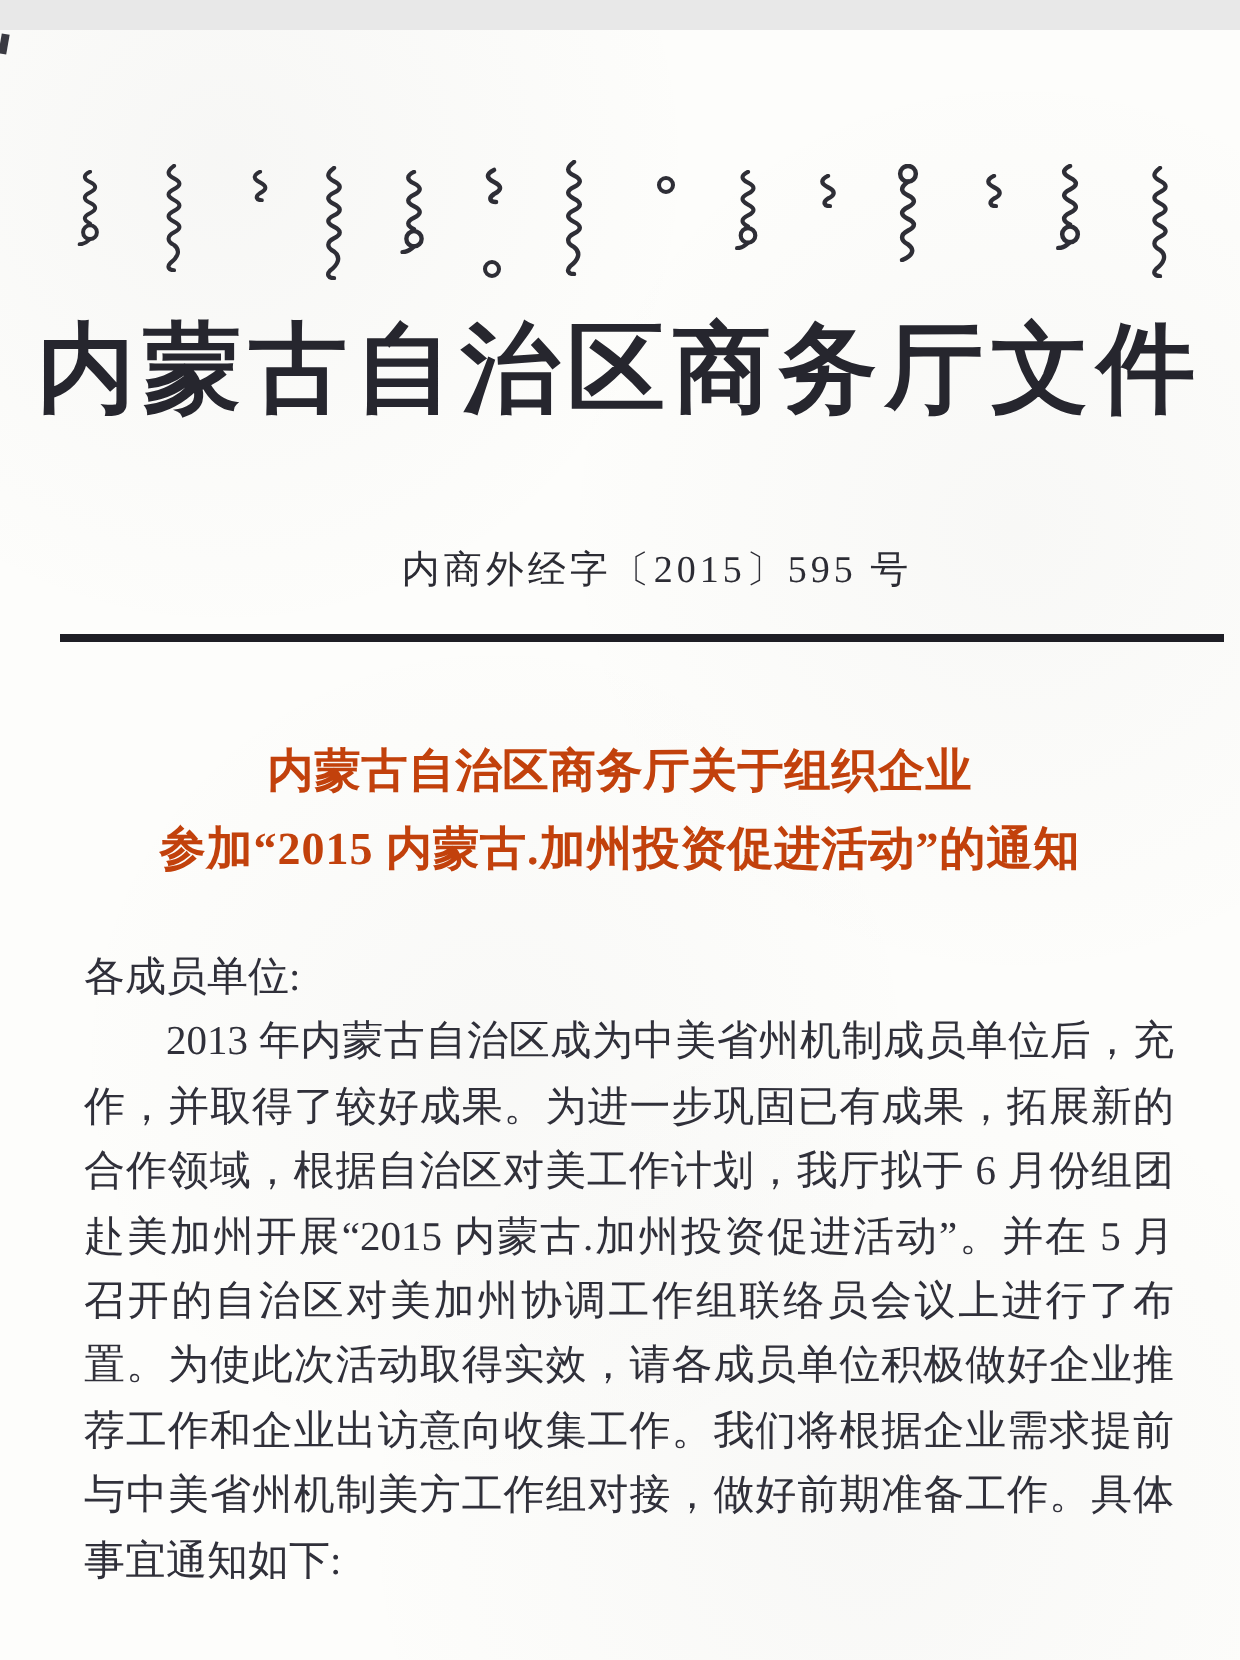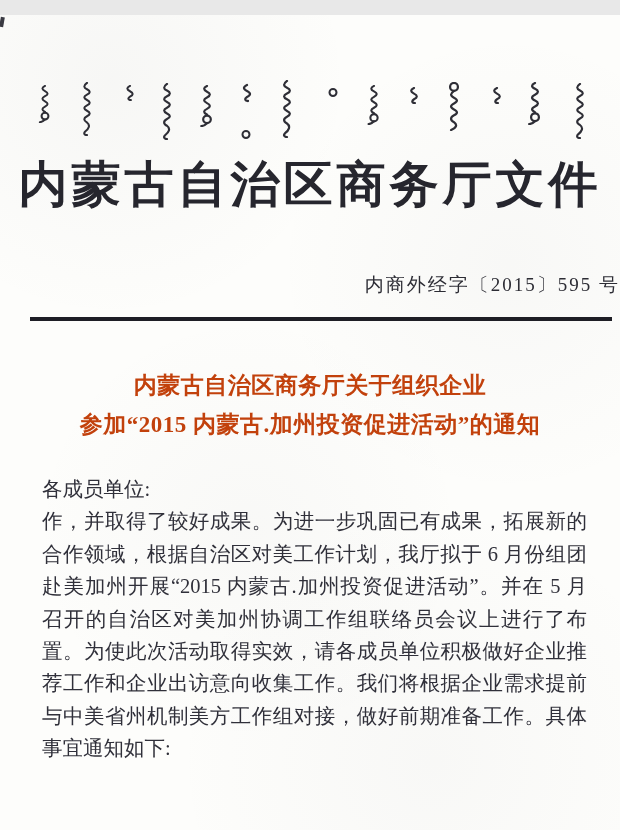--- a/index.html
+++ b/index.html
@@ -26,21 +26,21 @@
     position:absolute;left:0;top:58px;width:620px;height:76px;
     color:#2e2e36;
   }
   .masthead-title{
     position:absolute;top:137px;left:0;right:0;
     text-align:center;font-size:49px;font-weight:700;
     letter-spacing:4px;white-space:nowrap;color:#26262e;
   }
   .doc-number{
     position:absolute;top:257px;left:0;right:0;
-    text-align:right;font-size:19px;letter-spacing:2px;color:#2c2c34;padding-left:37px;
+    text-align:center;font-size:19px;letter-spacing:2px;color:#2c2c34;padding-left:37px;
   }
   .rule{
     position:absolute;top:302px;left:30px;width:582px;height:4px;
     background:#1e1e25;
   }
   .notice-title{
     position:absolute;top:351px;left:0;right:0;
     text-align:center;font-weight:700;font-size:23px;
     line-height:39px;letter-spacing:0.5px;color:#c2410c;
     white-space:nowrap;
@@ -109,20 +109,21 @@
 
   <div class="rule"></div>
 
   <div class="notice-title">
     <div>内蒙古自治区商务厅关于组织企业</div>
     <div>参加“2015 内蒙古.加州投资促进活动”的通知</div>
   </div>
 
   <div class="body-block">
     <div class="body-line plain">各成员单位:</div>
+    <div class="body-line indent">2013 年内蒙古自治区成为中美省州机制成员单位后，充</div>
     <div class="body-line">作，并取得了较好成果。为进一步巩固已有成果，拓展新的</div>
     <div class="body-line">合作领域，根据自治区对美工作计划，我厅拟于 6 月份组团</div>
     <div class="body-line">赴美加州开展“2015 内蒙古.加州投资促进活动”。并在 5 月</div>
     <div class="body-line">召开的自治区对美加州协调工作组联络员会议上进行了布</div>
     <div class="body-line">置。为使此次活动取得实效，请各成员单位积极做好企业推</div>
     <div class="body-line">荐工作和企业出访意向收集工作。我们将根据企业需求提前</div>
     <div class="body-line">与中美省州机制美方工作组对接，做好前期准备工作。具体</div>
     <div class="body-line plain">事宜通知如下:</div>
   </div>
 

